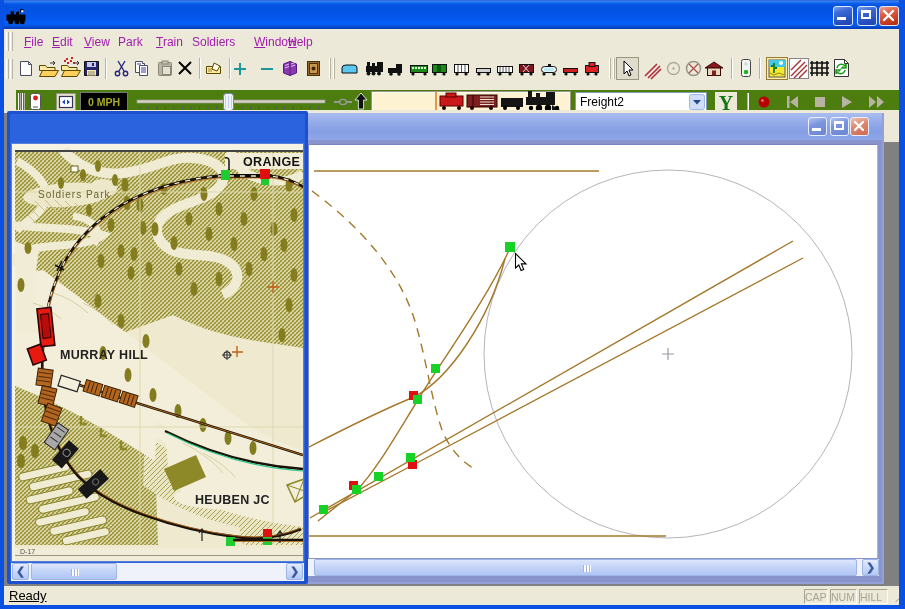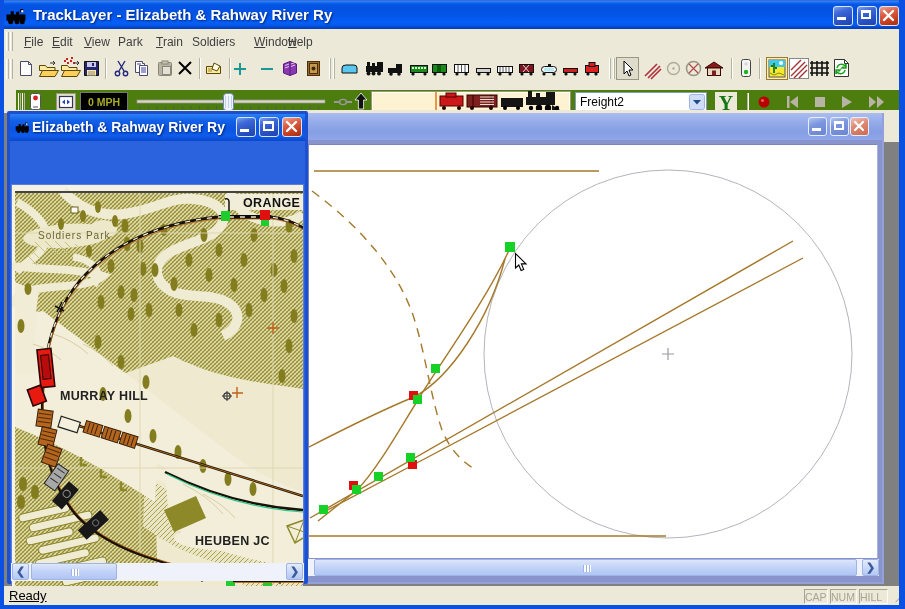--- a/index.html
+++ b/index.html
@@ -9,21 +9,21 @@
 
 #tbar { position:absolute; left:0; top:0; width:905px; height:29px; border-bottom:0;
  background:linear-gradient(180deg,#1a47b8 0%,#3f87f5 3%,#2b7af3 6%,#1167f0 10%,#0757e7 15%,#0352e1 24%,#0454e5 48%,#0459ef 64%,#055ff7 78%,#045ae8 87%,#0347cd 94%,#0a3cb4 100%);
 }
 #tbar .ttl { position:absolute; left:33px; top:6px; color:#fff; font-size:15px; font-weight:bold; text-shadow:1px 1px 2px #00257a; letter-spacing:0px; }
 .capbtn { position:absolute; top:6px; width:20px; height:20px; border-radius:3px; border:1px solid #dce8f8; }
 .bluebtn { background:linear-gradient(160deg,#7da1ef 0%,#3c68d8 30%,#2850c0 70%,#1e44ae 100%); }
 .redbtn { background:linear-gradient(160deg,#eda393 0%,#dd6045 35%,#c43a1c 75%,#a92d10 100%); }
 .glyph { position:absolute; color:#fff; font-weight:bold; }
 
-#menu { position:absolute; left:4px; top:29px; width:897px; height:26px; background:#ece9d8; font-size:12px; color:#404040; }
+#menu { position:absolute; left:4px; top:29px; width:897px; height:26px; background:#ece9d8; font-size:12px; color:#a21caf; }
 #menu span { position:absolute; top:6px; }
 .grip { position:absolute; width:3px; border-left:1px solid #fff; border-right:1px solid #b7b3a2; }
 u { text-decoration:underline; }
 
 #tb1 { position:absolute; left:4px; top:55px; width:897px; height:28px; background:#ece9d8; }
 #tb2 { position:absolute; left:16px; top:83px; width:897px; height:27px; background:#4d7c0f;margin-top:7px; }
 
 #mdi { position:absolute; left:4px; top:110px; width:897px; height:476px; background:#808080; }
 
 #cwin { position:absolute; left:298px; top:3px; width:582px; height:471px;
@@ -41,42 +41,41 @@
  background:linear-gradient(180deg,#dce6fb 0%,#c2d3f8 50%,#b0c5f4 100%); }
 .sbbtn { position:absolute; top:0; width:17px; height:17px; border:1px solid #9eb4e4; border-radius:2px;
  background:linear-gradient(180deg,#e4ecfc 0%,#c6d6f8 60%,#b4c8f4 100%); color:#3a5a9c; font-size:11px; font-weight:bold; text-align:center; line-height:15px; }
 
 #mwin { position:absolute; left:3px; top:1px; width:301px; height:473px;
  background:#2a63dd; border:3px solid #1d50cf; border-radius:2px; }
 #mwin .atitle { position:absolute; left:0; top:0; width:295px; height:27px;
  background:linear-gradient(180deg,#2a80f4 0%,#1360e8 25%,#0a55e2 55%,#0e5ceb 80%,#0a48cc 100%); }
 #mwin .ttl2 { position:absolute; top:5px; color:#fff; font-size:14px; font-weight:bold; text-shadow:1px 1px 2px #00257a; }
 .mcapbtn { position:absolute; top:3px; width:20px; height:20px; border-radius:3px; border:1px solid #d8e4f8; }
-#map-area { position:absolute; left:1px; top:29px; width:293px; height:419px; background:#fff; border:1px solid #5a7fd8;margin-top:41px; }
+#map-area { position:absolute; left:1px; top:29px; width:293px; height:419px; background:#fff; border:1px solid #5a7fd8; }
 
 #sbar { position:absolute; left:4px; top:586px; width:897px; height:19px; background:#ece9d8; font-size:13px; color:#000; }
 #sbar .rdy { position:absolute; left:5px; top:2px;text-decoration:underline; }
 .skey { position:absolute; top:3px; height:15px; border:1px solid; border-color:#a9a491 #fbfaf5 #fbfaf5 #a9a491; color:#a8a392; font-size:10.5px; text-align:left; line-height:14px; }
 #borders { position:absolute; left:0; top:0; width:905px; height:609px; pointer-events:none;
  border-left:4px solid #0a50e2; border-right:6px solid #0a50e2; border-bottom:4px solid #0a50e2; }
 </style>
 </head>
 <body>
 <div id="app">
 
   <div id="tbar">
     <svg class="abs" style="left:5px;top:6px" width="24" height="19" viewBox="0 0 22 18">
       <path d="M1,8 h4 v-3 h3 v3 h2 v-2 l3,-1 v3 h6 v6 h-18 z" fill="#000"></path>
       <rect x="14" y="3" width="3" height="3" fill="#000"></rect>
       <rect x="15" y="4" width="2" height="2" fill="#fff"></rect>
       <circle cx="5" cy="15" r="2.4" fill="#000"></circle>
         <circle cx="11" cy="15" r="2.4" fill="#000"></circle>
         <circle cx="16" cy="15" r="2.4" fill="#000"></circle>
     </svg>
-    <div class="ttl">TrackLayer - Elizabeth &amp; Rahway River Ry</div>
     <div class="capbtn bluebtn" style="left:833px">
         <div class="glyph" style="left:3px;top:10px;width:9px;height:3px;background:#fff"></div>
       </div>
     <div class="capbtn bluebtn" style="left:857px">
         <div class="glyph" style="left:3px;top:3px;width:10px;height:9px;border:2px solid #fff;border-top-width:3px"></div>
       </div>
     <div class="capbtn redbtn" style="left:879px">
       <svg width="18" height="18" viewBox="0 0 18 18">
           <path d="M4,4 L13,13 M13,4 L4,13" stroke="#fff" stroke-width="2.4" stroke-linecap="round"></path>
         </svg>
@@ -443,42 +442,20 @@
 
       <div class="sb" style="left:4px;top:446px;width:571px;height:17px">
         <div class="sbthumb" style="left:6px;width:543px">
             <div class="sbgrip" style="left:268px"></div>
           </div>
         <div class="sbbtn" style="left:554px">❯</div>
       </div>
     </div>
 
     <div id="mwin">
-      <div class="atitle">
-        <svg class="abs" style="left:5px;top:6px" width="16" height="14" viewBox="0 0 22 18">
-          <path d="M1,8 h4 v-3 h3 v3 h2 v-2 l3,-1 v3 h6 v6 h-18 z" fill="#000"></path>
-          <rect x="14" y="3" width="3" height="3" fill="#000"></rect>
-          <rect x="15" y="4" width="2" height="2" fill="#fff"></rect>
-          <circle cx="5" cy="15" r="2.4" fill="#000"></circle>
-            <circle cx="11" cy="15" r="2.4" fill="#000"></circle>
-            <circle cx="16" cy="15" r="2.4" fill="#000"></circle>
-        </svg>
-        <div class="ttl2" style="left:22px">Elizabeth &amp; Rahway River Ry</div>
-        <div class="mcapbtn bluebtn" style="left:226px">
-            <div class="glyph" style="left:3px;top:11px;width:9px;height:3px;background:#fff"></div>
-          </div>
-        <div class="mcapbtn bluebtn" style="left:249px">
-            <div class="glyph" style="left:3px;top:3px;width:11px;height:10px;border:2px solid #fff;border-top-width:3px"></div>
-          </div>
-        <div class="mcapbtn redbtn" style="left:272px">
-          <svg width="18" height="18" viewBox="0 0 18 18">
-              <path d="M4,4 L13,13 M13,4 L4,13" stroke="#fff" stroke-width="2.4" stroke-linecap="round"></path>
-            </svg>
-        </div>
-      </div>
       <div id="map-area">
         <svg width="291" height="417" viewBox="9 141 291 417" id="msvg">
           <defs>
             <pattern id="xh" width="4" height="4" patternUnits="userSpaceOnUse">
               <rect width="4" height="4" fill="#e2dcb2"></rect>
               <path d="M0,4 L4,0" stroke="#928c2c" stroke-width="1.15"></path>
               <path d="M0,0 L4,4" stroke="#a29c40" stroke-width="0.7"></path>
             </pattern>
             <pattern id="xh2" width="5" height="5" patternUnits="userSpaceOnUse">
               <rect width="5" height="5" fill="#eae5c4"></rect>

